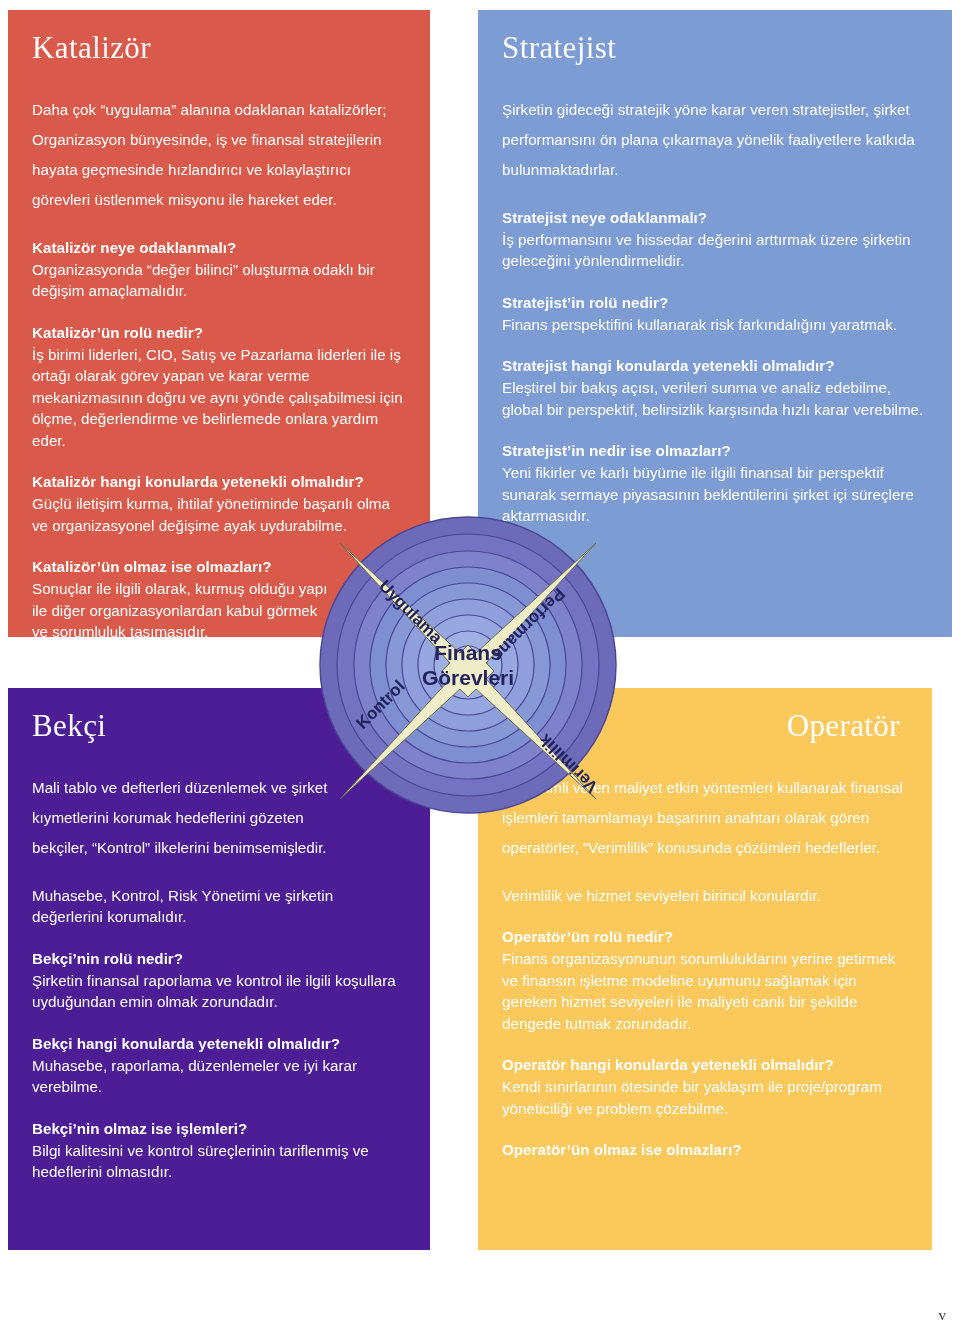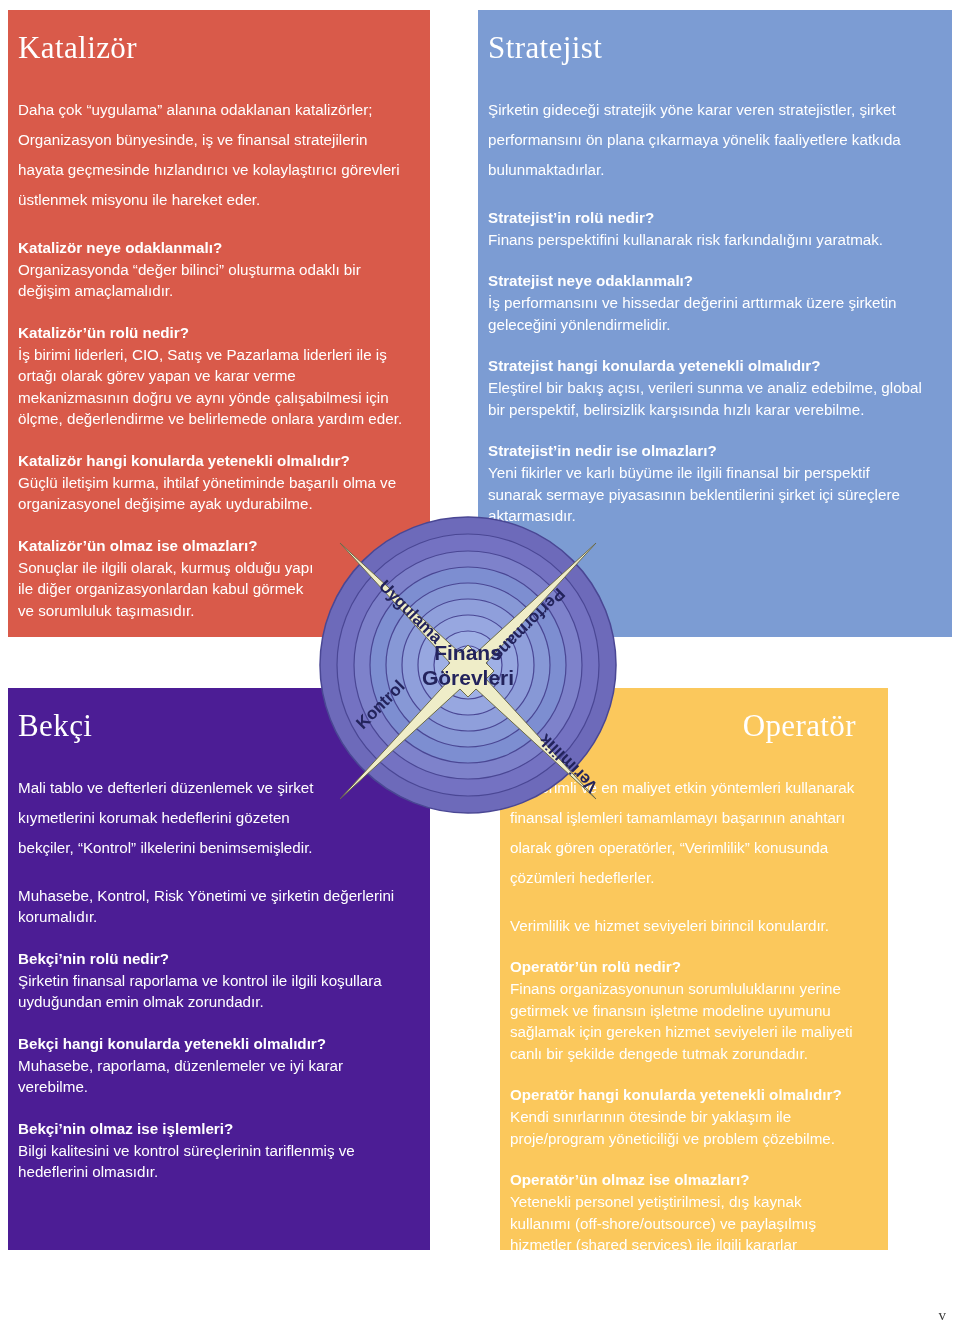--- a/index.html
+++ b/index.html
@@ -26,27 +26,27 @@
   
   .panel {
     position: absolute;
     box-sizing: border-box;
     color: #ffffff;
     overflow: hidden;
   }
   .panel-katalizor { left: 8px;   top: 10px;  width: 422px; height: 627px; background: #d95a4a; }
   .panel-stratejist{ left: 478px; top: 10px;  width: 474px; height: 627px; background: #7c9cd3; }
   .panel-bekci     { left: 8px;   top: 688px; width: 422px; height: 562px; background: #5e8f5c; }
-  .panel-operator  { left: 500px; top: 688px; width: 388px; height: 562px; background: #fbc85c; }
+  .panel-operator  { left: 478px; top: 688px; width: 454px; height: 562px; background: #fbc85c; }
 
   .panel-inner {
     position: absolute;
     left: 0; top: 0;
     right: 0; bottom: 0;
-    padding: 22px 26px 20px 10px;
+    padding: 22px 26px 20px 24px;
     box-sizing: border-box;
   }
 
   .panel-title {
     font-family: "Liberation Serif", serif;
     font-weight: 400;
     font-size: 31px;
     line-height: 1.05;
     letter-spacing: 0.4px;
     color: #ffffff;
@@ -145,30 +145,30 @@
       </div>
     </div>
   </div>
 
   <div class="panel panel-stratejist" style="background: rgb(124, 156, 211);">
     <div class="panel-inner">
       <h1 class="panel-title">Stratejist</h1>
       <p class="intro">Şirketin gideceği stratejik yöne karar veren stratejistler, şirket performansını ön plana çıkarmaya yönelik faaliyetlere katkıda bulunmaktadırlar.</p>
 
       <div class="qa">
+        <p class="q">Stratejist neye odaklanmalı?</p>
+        <p class="a">İş performansını ve hissedar değerini arttırmak üzere şirketin geleceğini yönlendirmelidir.</p>
+      </div>
+
+      <div class="qa">
         <p class="q">Stratejist’in rolü nedir?</p>
         <p class="a">Finans perspektifini kullanarak risk farkındalığını yaratmak.</p>
       </div>
 
       <div class="qa">
-        <p class="q">Stratejist neye odaklanmalı?</p>
-        <p class="a">İş performansını ve hissedar değerini arttırmak üzere şirketin geleceğini yönlendirmelidir.</p>
-      </div>
-
-      <div class="qa">
         <p class="q">Stratejist hangi konularda yetenekli olmalıdır?</p>
         <p class="a">Eleştirel bir bakış açısı, verileri sunma ve analiz edebilme, global bir perspektif, belirsizlik karşısında hızlı karar verebilme.</p>
       </div>
 
       <div class="qa">
         <p class="q">Stratejist’in nedir ise olmazları?</p>
         <p class="a">Yeni fikirler ve karlı büyüme ile ilgili finansal bir perspektif sunarak sermaye piyasasının beklentilerini şirket içi süreçlere aktarmasıdır.</p>
       </div>
     </div>
   </div>
@@ -213,21 +213,20 @@
         <p class="a">Finans organizasyonunun sorumluluklarını yerine getirmek ve finansın işletme modeline uyumunu sağlamak için gereken hizmet seviyeleri ile maliyeti canlı bir şekilde dengede tutmak zorundadır.</p>
       </div>
 
       <div class="qa">
         <p class="q">Operatör hangi konularda yetenekli olmalıdır?</p>
         <p class="a">Kendi sınırlarının ötesinde bir yaklaşım ile proje/program yöneticiliği ve problem çözebilme.</p>
       </div>
 
       <div class="qa">
         <p class="q">Operatör’ün olmaz ise olmazları?</p>
-        <p class="a">Yetenekli personel yetiştirilmesi, dış kaynak kullanımı (off-shore/outsource) ve paylaşılmış hizmetler (shared services) ile ilgili kararlar almasıdır.</p>
       </div>
     </div>
   </div>
 
   <div class="compass">
     <svg width="300" height="300" viewBox="0 0 300 300">
       <g>
         <circle cx="150" cy="150" r="148" fill="#6d6aba" stroke="#4a4794" stroke-width="1.5"></circle>
         <circle cx="150" cy="150" r="131" fill="#7472c2" stroke="#4a4794" stroke-width="1.2"></circle>
         <circle cx="150" cy="150" r="114" fill="#7e82cb" stroke="#4a4794" stroke-width="1.2"></circle>

